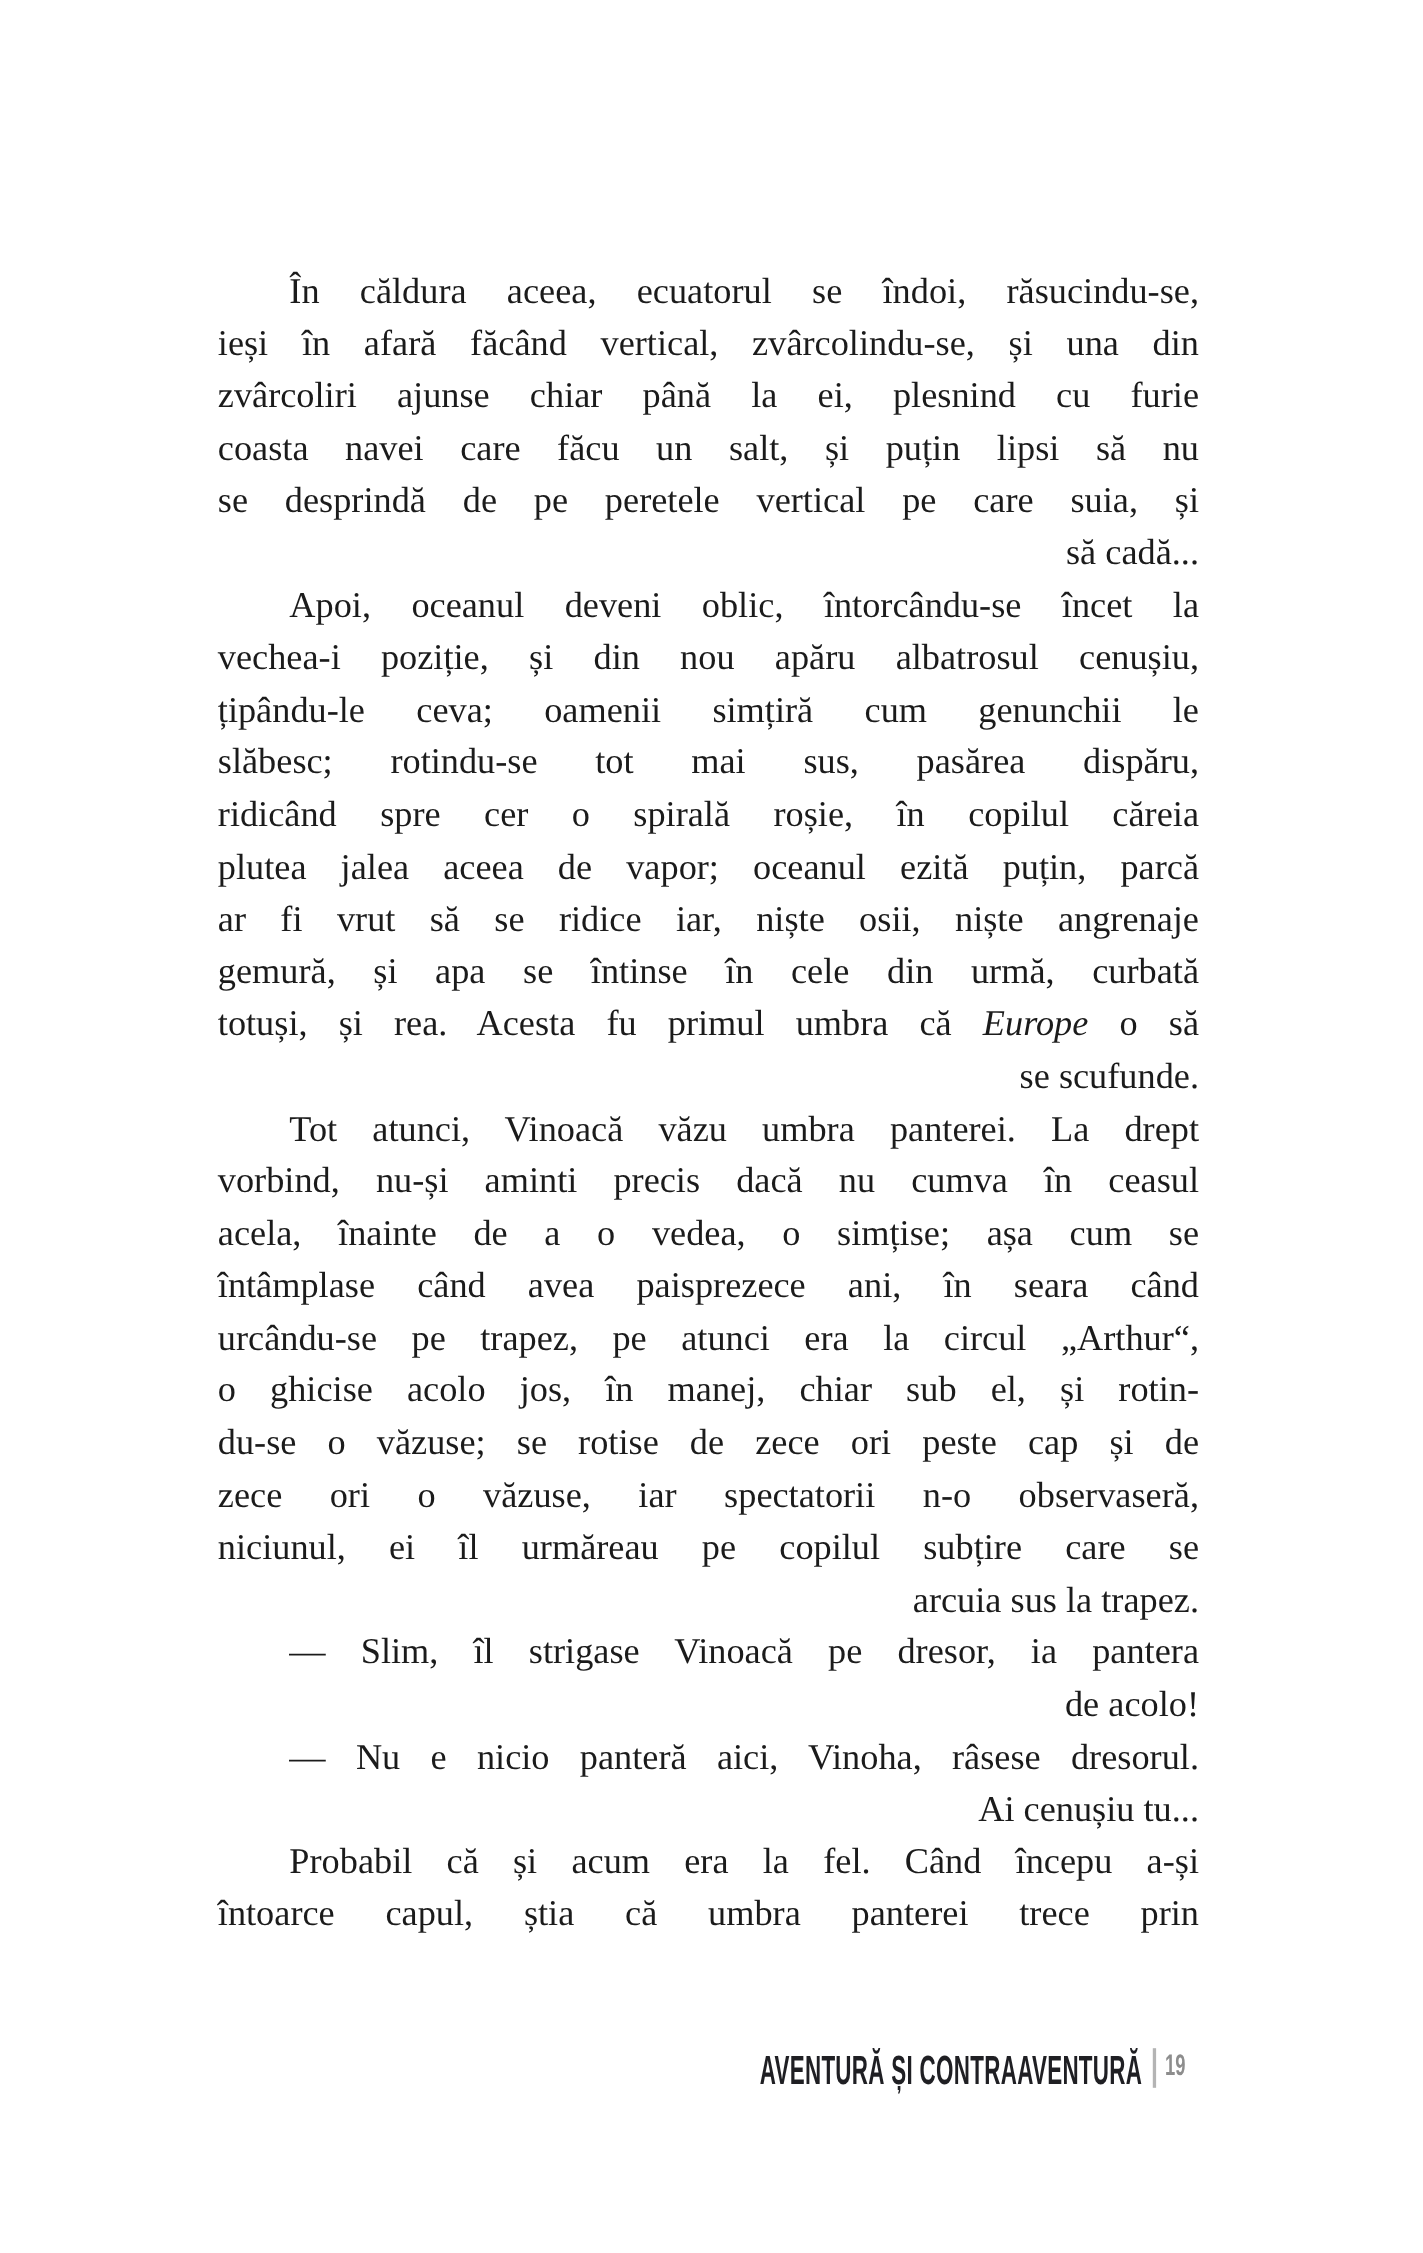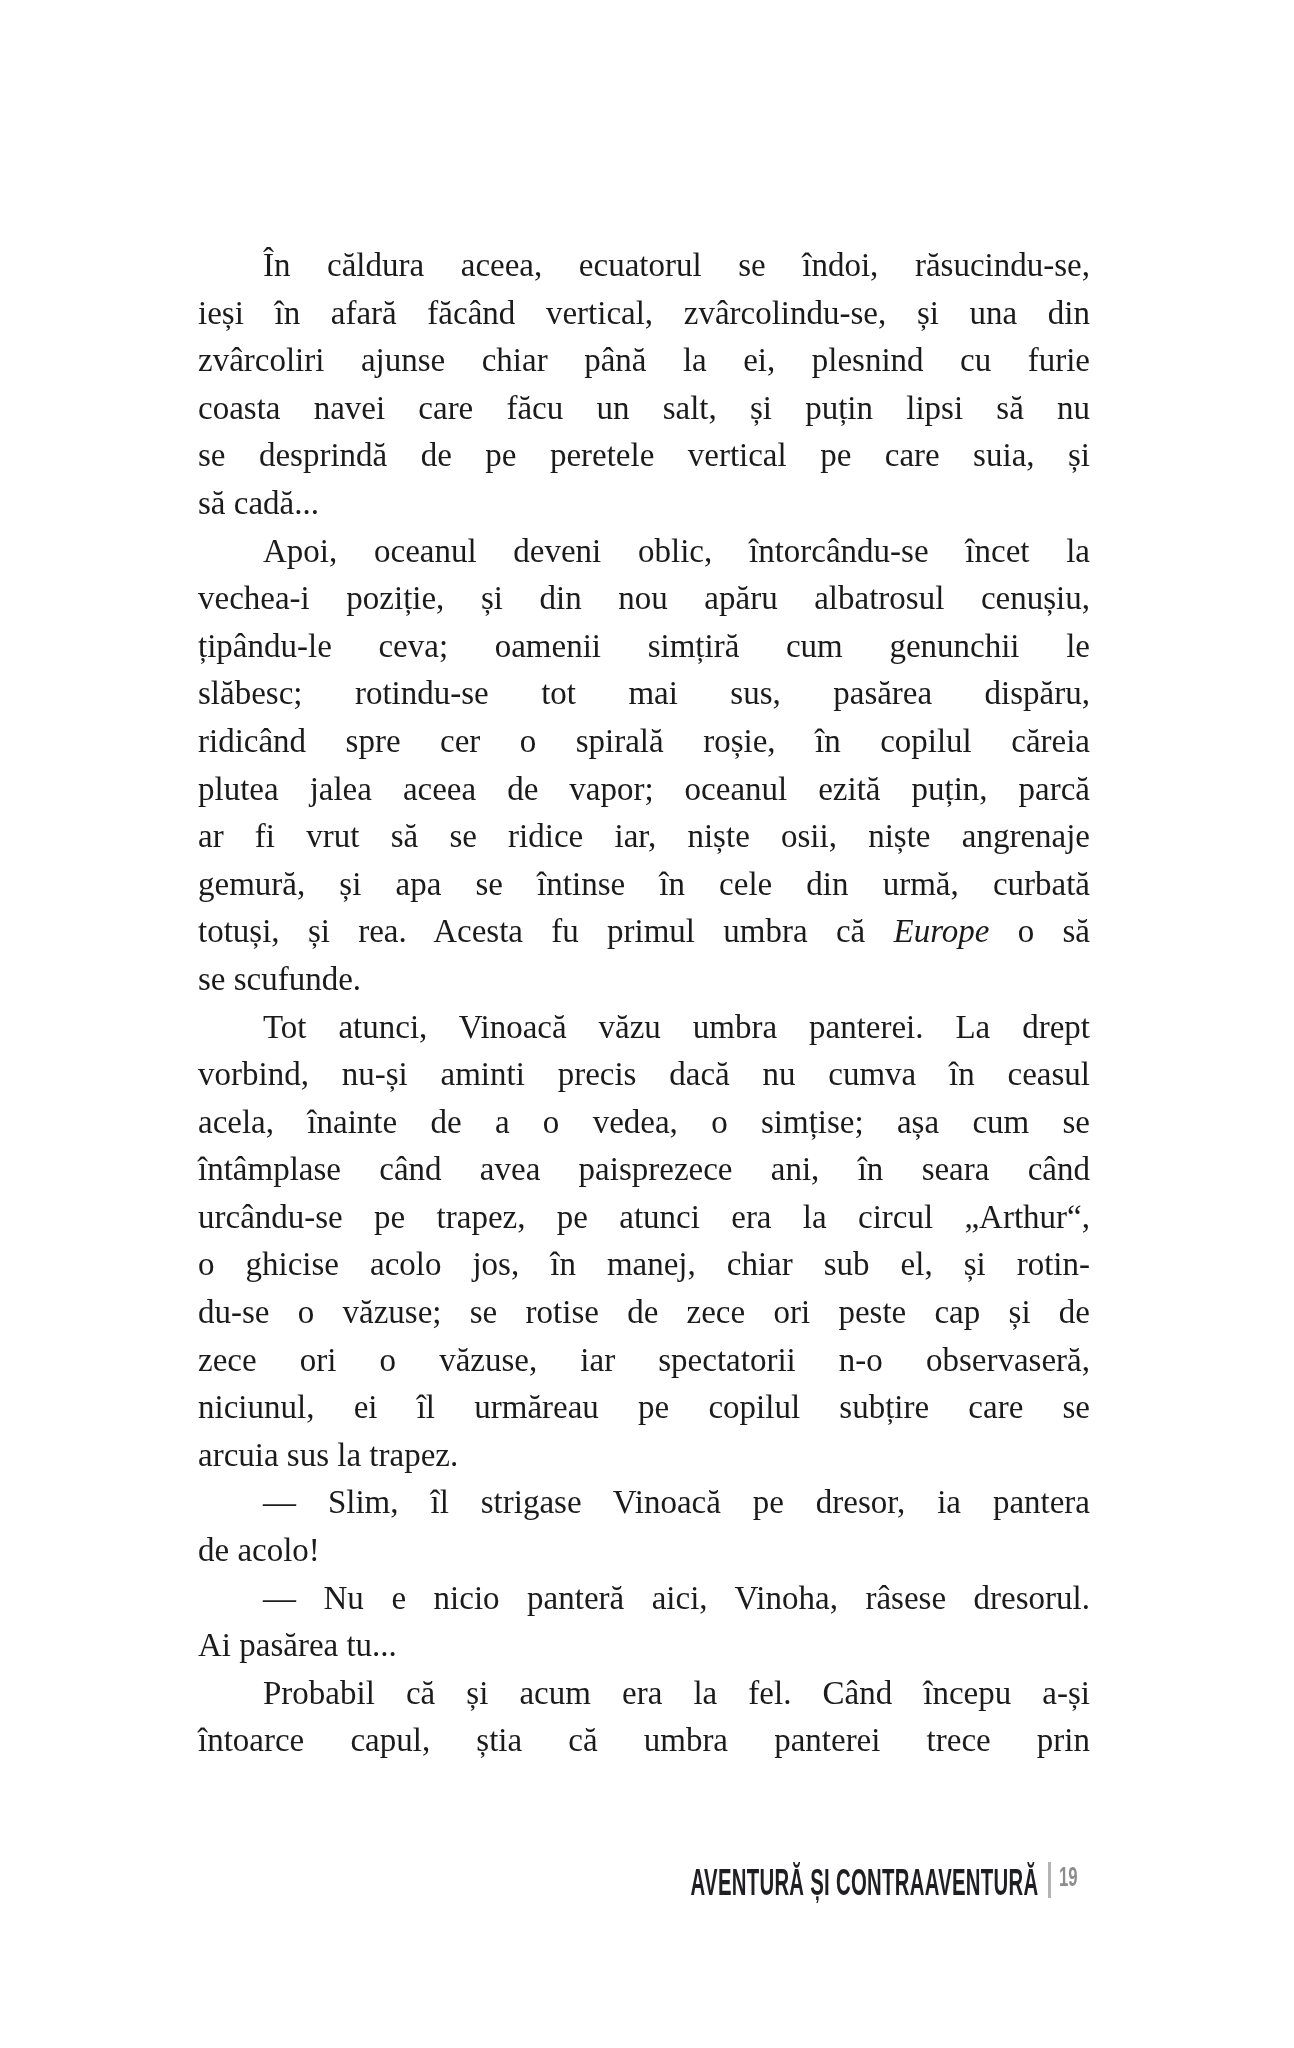--- a/index.html
+++ b/index.html
@@ -27,21 +27,21 @@
   .line {
     height: 47.6px;
     text-align: justify;
     text-align-last: justify;
     white-space: normal;
   }
   .line.in {
     padding-left: 65px;
   }
   .line.end {
-    text-align: left;
+    text-align: right;
     text-align-last: auto;
   }
   .line i {
     font-style: italic;
     margin-top: 20px;
   }
   .footer {
     position: absolute;
     top: 1862px;
     right: 205px;
@@ -104,21 +104,21 @@
     <div class="line">întâmplase când avea paisprezece ani, în seara când</div>
     <div class="line">urcându-se pe trapez, pe atunci era la circul „Arthur“,</div>
     <div class="line">o ghicise acolo jos, în manej, chiar sub el, și rotin-</div>
     <div class="line">du-se o văzuse; se rotise de zece ori peste cap și de</div>
     <div class="line">zece ori o văzuse, iar spectatorii n-o observaseră,</div>
     <div class="line">niciunul, ei îl urmăreau pe copilul subțire care se</div>
     <div class="line end">arcuia sus la trapez.</div>
     <div class="line in">— Slim, îl strigase Vinoacă pe dresor, ia pantera</div>
     <div class="line end">de acolo!</div>
     <div class="line in">— Nu e nicio panteră aici, Vinoha, râsese dresorul.</div>
-    <div class="line end">Ai pasărea tu...</div>
+    <div class="line end">Ai cenușiu tu...</div>
     <div class="line in">Probabil că și acum era la fel. Când începu a-și</div>
     <div class="line">întoarce capul, știa că umbra panterei trece prin</div>
   </div>
 
   <div class="footer">
     <span class="footer-title">AVENTURĂ ȘI CONTRAAVENTURĂ</span>
     <span class="footer-bar"></span>
     <span class="footer-page">19</span>
   </div>
 

